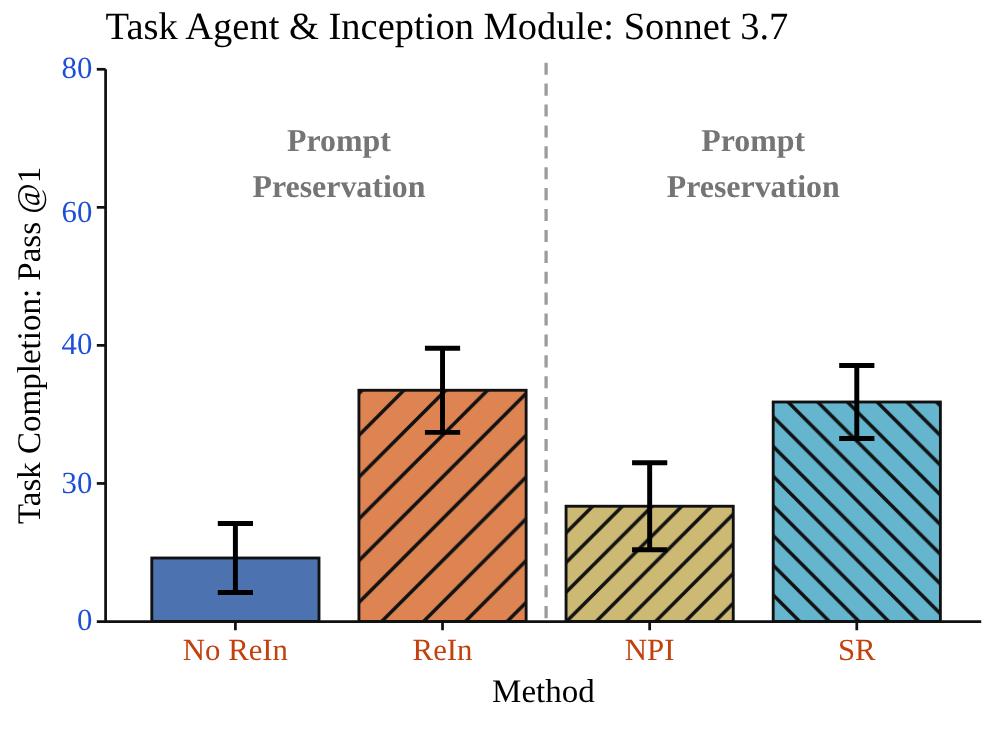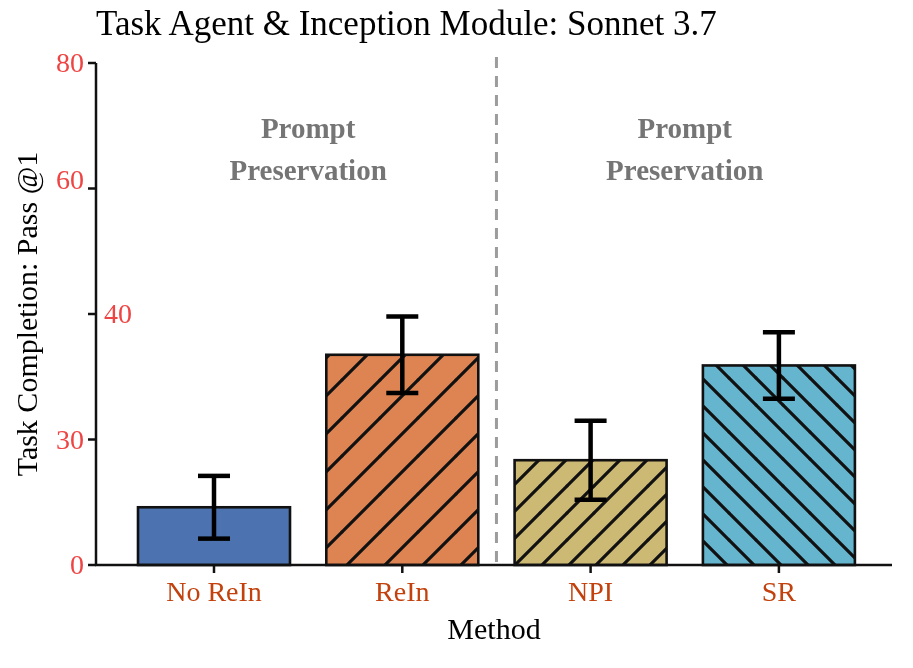--- a/index.html
+++ b/index.html
@@ -40,21 +40,21 @@
     color: #000000;
     font-family: Liberation Serif, serif;
   }
   .ytick-label {
     position: absolute;
     left: 0;
     width: 84px;
     text-align: right;
     font-size: 28px;
     line-height: 34px;
-    color: #ef4444;
+    color: #1d4ed8;
   }
   .xtick-label {
     position: absolute;
     top: 577px;
     width: 220px;
     text-align: center;
     font-size: 28px;
     line-height: 30px;
     color: #c2410c;
     transform: translateX(-50%);
@@ -143,20 +143,20 @@
 
   <div class="group-annotation" id="anno-right" style="left: 684.75px; top: 149px; color: rgb(117, 117, 117);">
     <div>Prompt</div>
     <div>Preservation</div>
   </div>
 
   <div class="x-axis-label">Method</div>
 
 <div class="ytick-label" style="top: 548px;">0</div>
     <div class="ytick-label" style="top: 422.5px;">30</div>
-    <div class="ytick-label" style="top: 297px; margin-left: 48px;">40</div>
-    <div class="ytick-label" style="top: 163px;">60</div>
+    <div class="ytick-label" style="top: 297px;">40</div>
+    <div class="ytick-label" style="top: 177px;">60</div>
     <div class="ytick-label" style="top: 46px;">80</div>
     <div class="xtick-label" style="left: 214px;">No ReIn</div>
     <div class="xtick-label" style="left: 402.3px;">ReIn</div>
     <div class="xtick-label" style="left: 590.6px;">NPI</div>
     <div class="xtick-label" style="left: 778.9px;">SR</div>
   </div>
 
 </body></html>

